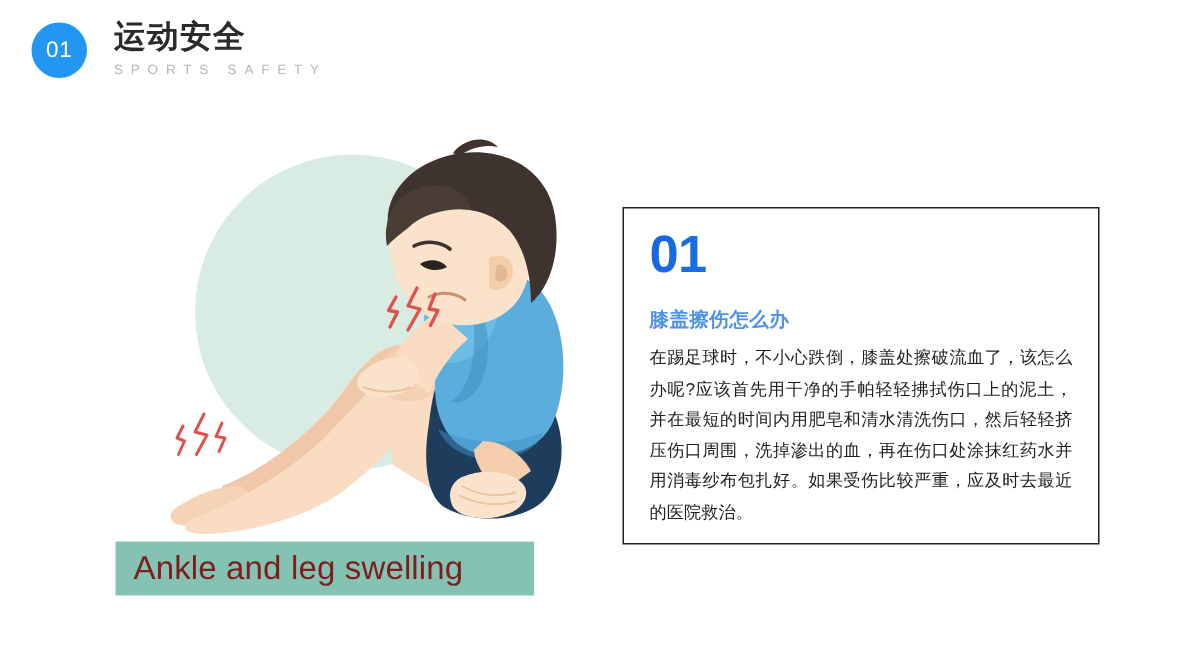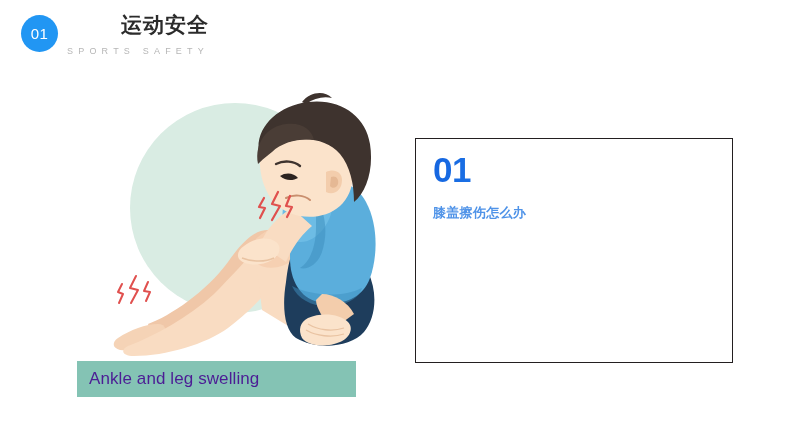--- a/index.html
+++ b/index.html
@@ -35,39 +35,38 @@
     color: #ffffff;
     display: flex;
     align-items: center;
     justify-content: center;
     font-size: 15px;
     font-weight: 400;
     letter-spacing: 0.5px;
   }
   #header-titles {
     position: absolute;
-    left: 67px;
+    left: 76px;
     top: 12px;
-    text-align: right;
   }
   #header-title-cn {
     font-size: 21px;
     font-weight: 700;
     color: #2b2b2b;
     letter-spacing: 1px;
     line-height: 26px;
     white-space: nowrap;
   }
   #header-title-en {
     font-size: 9px;
     font-weight: 400;
     color: #b6b6b6;
     letter-spacing: 5.2px;
     line-height: 14px;
-    margin-top: 6px;
+    margin-top: 1px;
     white-space: nowrap;
   }
 
   
   #illustration {
     position: absolute;
     left: 110px;
     top: 80px;
     width: 290px;
     height: 280px;
@@ -79,22 +78,22 @@
     position: absolute;
     left: 77px;
     top: 361px;
     width: 279px;
     height: 36px;
     background: #84c3b4;
     display: flex;
     align-items: center;
   }
   #caption-band-label {
-    color: #4c1d95;
-    font-size: 17px;
+    color: #7f1d1d;
+    font-size: 22px;
     font-weight: 400;
     letter-spacing: 0.1px;
     padding-left: 12px;
     white-space: nowrap;
   }
 
   
   #content-card {
     position: absolute;
     left: 415px;
@@ -205,13 +204,14 @@
   </svg>
 </div>
 
 <div id="caption-band">
   <span id="caption-band-label">Ankle and leg swelling</span>
 </div>
 
 <div id="content-card">
   <div id="card-number">01</div>
   <div id="card-subtitle">膝盖擦伤怎么办</div>
+  <div id="card-body">在踢足球时，不小心跌倒，膝盖处擦破流血了，该怎么办呢?应该首先用干净的手帕轻轻拂拭伤口上的泥土，并在最短的时间内用肥皂和清水清洗伤口，然后轻轻挤压伤口周围，洗掉渗出的血，再在伤口处涂抹红药水并用消毒纱布包扎好。如果受伤比较严重，应及时去最近的医院救治。</div>
 </div>
 
 </body></html>

